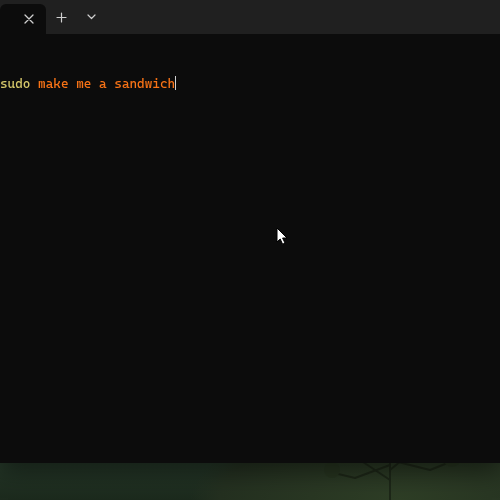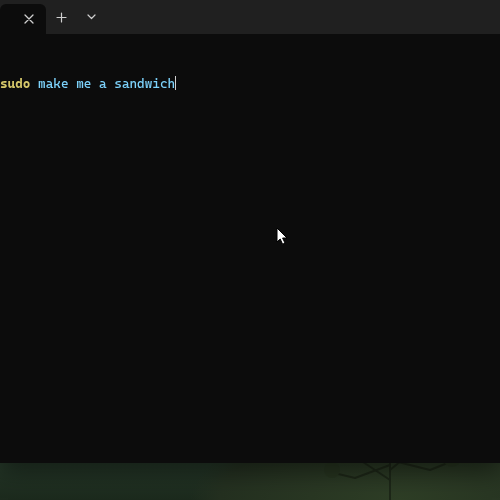--- a/index.html
+++ b/index.html
@@ -75,22 +75,22 @@
       background: #0c0c0c;
       color: #cccccc;
       font-size: 13px;
       line-height: 1.35;
       padding: 6px 0 0 0;
       white-space: pre;
       position: relative;
       overflow: hidden;
     }
     .line { padding: 0 6px 0 0; }
-    .kw { color: #d6c86a; font-weight: bold; }
-    .cmd { color: #7dd3fc; }
+    .kw { color: #d6c86a; }
+    .cmd { color: #f97316; }
     .caret {
       display: inline-block;
       width: 1px; height: 14px;
       background: #cfcfcf;
       vertical-align: -2px;
       margin-left: 0;
       margin-right: 0;
     }
     .cursor-arrow {
       position: absolute;

